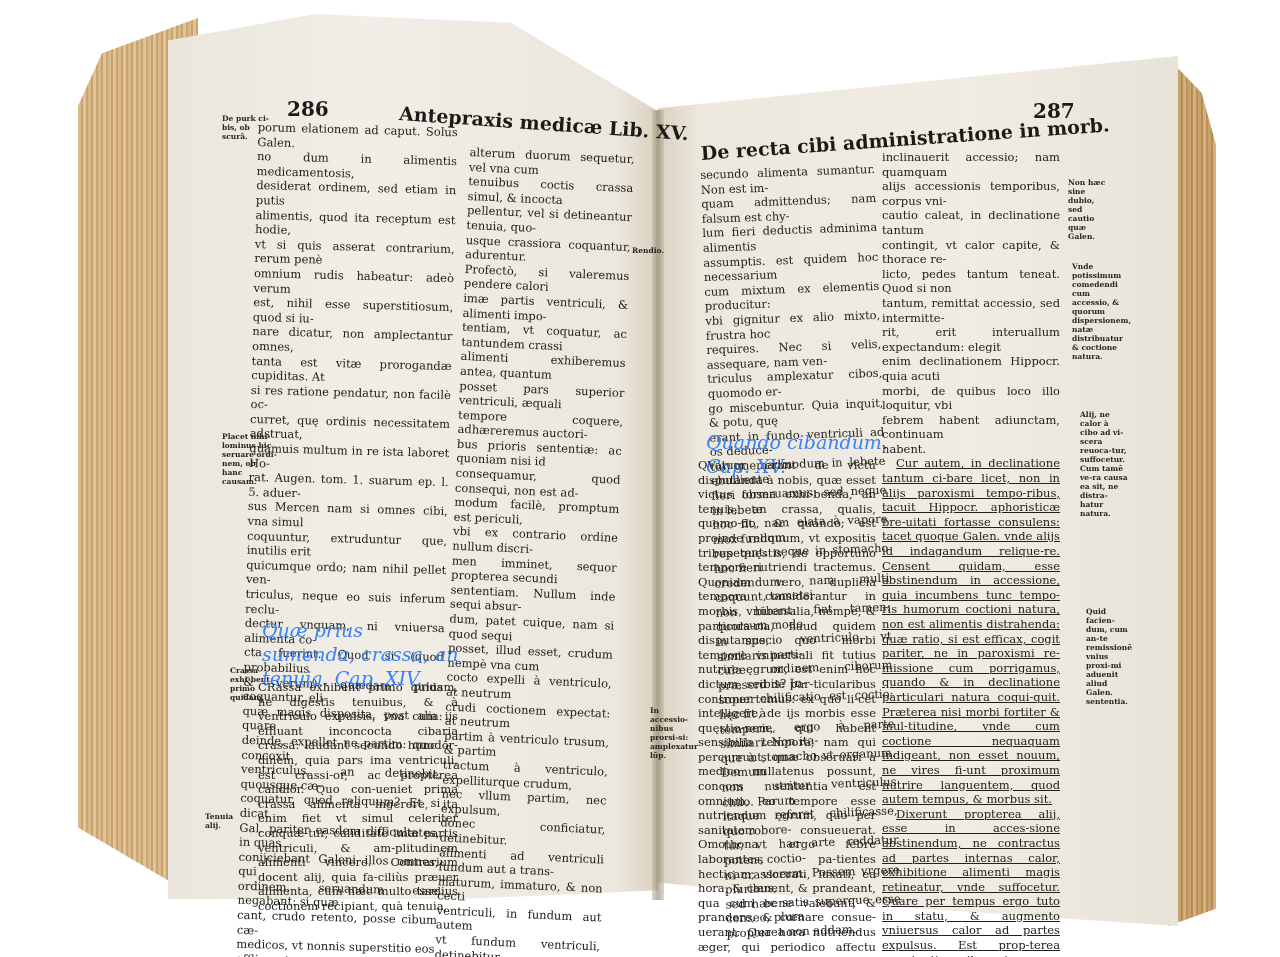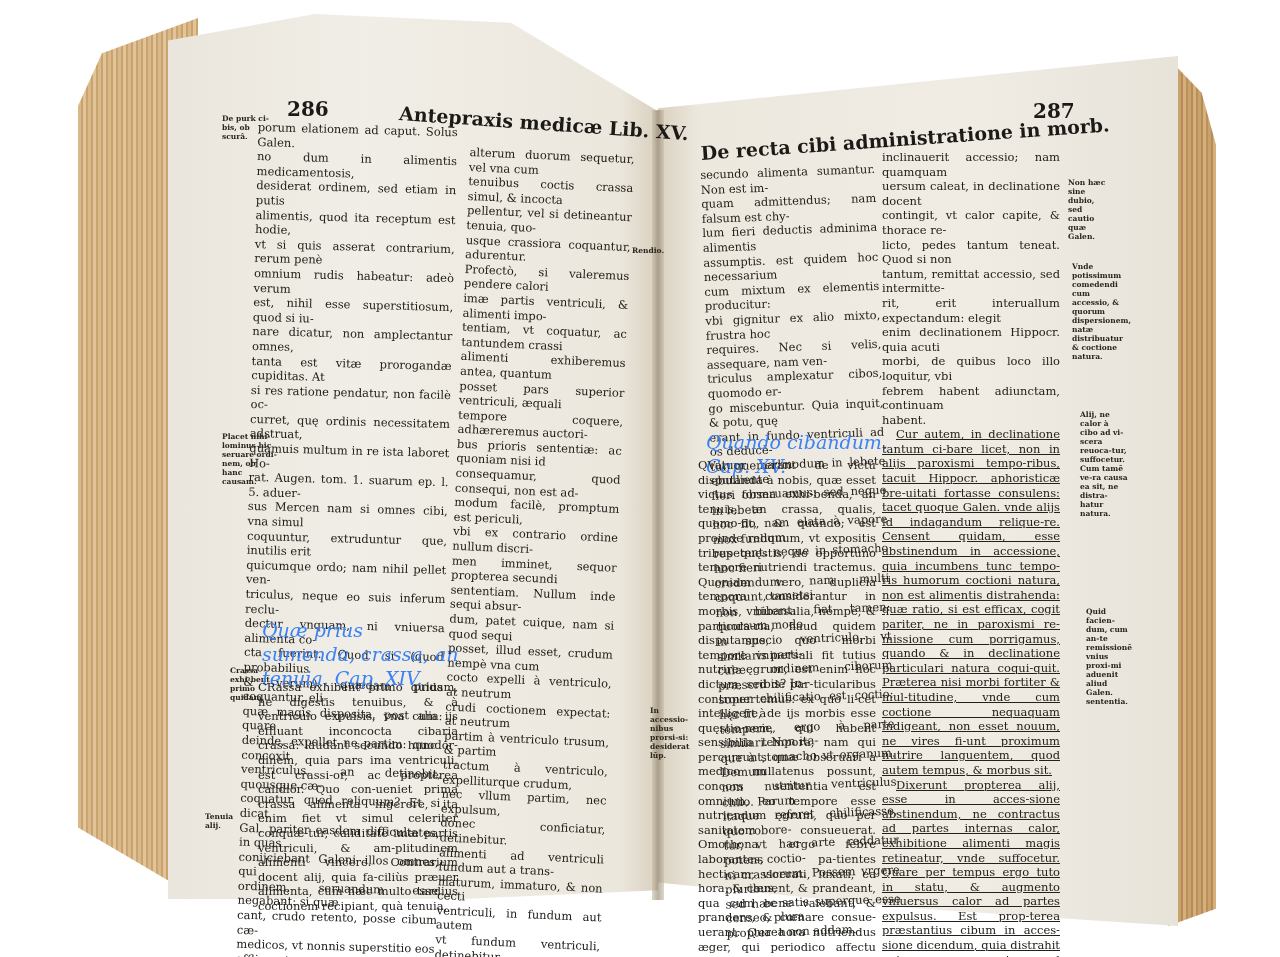--- a/index.html
+++ b/index.html
@@ -120,21 +120,21 @@
     <p>vt fundum ventriculi, detinebitur.</p>
 
   </div>
 
   <div class="header" style="left:700px;top:142px;font-size:19px;transform:rotate(-4deg);transform-origin:left top;">De recta cibi administratione in morb.</div>
   <div class="page-num" style="left:1033px;top:99px;">287</div>
 
   <div class="margin-note" style="left:1068px;top:178px;width:42px;">Non hæc sine dubio, sed cautio quæ Galen.</div>
   <div class="margin-note" style="left:1072px;top:262px;width:48px;">Vnde potissimum comedendi cum accessio, &amp; quorum dispersionem, natæ distribuatur &amp; coctione natura.</div>
   <div class="margin-note" style="left:1080px;top:410px;width:48px;">Alij, ne calor à cibo ad vi-scera reuoca-tur, suffocetur. Cum tamē ve-ra causa ea sit, ne distra-hatur natura.</div>
-  <div class="margin-note" style="left:650px;top:706px;width:40px;">In accessio-nibus prorsi-si: desiderat lūp.</div>
+  <div class="margin-note" style="left:650px;top:706px;width:40px;">In accessio-nibus prorsi-si: amplexatur lūp.</div>
   <div class="margin-note" style="left:1086px;top:607px;width:48px;">Quid facien-dum, cum an-te remissionē vnius proxi-mi aduenit aliud Galen. sententia.</div>
 
   <div class="col" style="left:700px;top:168px;width:175px;transform:rotate(-2deg);transform-origin:left top;">
     <p>secundo alimenta sumantur. Non est im-</p>
     <p>quam admittendus; nam falsum est chy-</p>
     <p>lum fieri deductis adminima alimentis</p>
     <p>assumptis. est quidem hoc necessarium</p>
     <p>cum mixtum ex elementis producitur:</p>
     <p>vbi gignitur ex alio mixto, frustra hoc</p>
     <p>requires. Nec si velis, assequare, nam ven-</p>
@@ -162,21 +162,22 @@
 
   <div class="chapter" style="left:706px;top:430px;width:200px;">Quando cibandum. Cap. XV.</div>
 
   <div class="col" style="left:698px;top:458px;width:178px;">
     <p>QVatuor erant de victu disputanda à nobis, quæ esset victus forma exhi-benda, an tenuis, an crassa, qualis, quomo-do, &amp; quando; est proinde reliquum, vt expositis tribus quęstis, de opportuno tempore nutriendi tractemus. Quoniam vero, duplicia tempora considerantur in morbis, vniuersalia, nempè, &amp; particula-ria, haud quidem disputamus, quo morbi tempore vniuersali fit tutius nutrire ęgrum, est enim hoc dictum, sed de par-ticularibus controuertemus: ex quo li-cet intelligere, de ijs morbis esse quęstio-nem, qui habent sensibilia tempora, nam qui percurrunt, quæ obseruari à medico nullatenus possunt, concors sententia est omnium, eo tempore esse nutriendum ęgrum, quo per sanitatem consueuerat. Omothona ergo febre laborantes, pa-tientes hecticam, vlcerati, luxati, ea hora, &amp; cænent, &amp; prandeant, qua cum bene valebant, &amp; prandere, &amp; cœnare consue-uerant. Qua hora nutriendus æger, qui periodico affectu infestatur, &amp; paroxis-mos habet euidentes, hoc quærimus.</p>
 
   </div>
 
   <div class="col" style="left:882px;top:150px;width:178px;">
     <p>inclinauerit accessio; nam quamquam</p>
-    <p>uersum caleat, in declinatione docent</p>
+    <p>alijs accessionis temporibus, corpus vni-</p>
+    <p>cautio caleat, in declinatione tantum</p>
     <p>contingit, vt calor capite, &amp; thorace re-</p>
     <p>licto, pedes tantum teneat. Quod si non</p>
     <p>tantum, remittat accessio, sed intermitte-</p>
     <p>rit, erit interuallum expectandum: elegit</p>
     <p>enim declinationem Hippocr. quia acuti</p>
     <p>morbi, de quibus loco illo loquitur, vbi</p>
     <p>febrem habent adiunctam, continuam</p>
     <p>habent.</p>
     <p class="para">Cur autem, in declinatione tantum ci-bare licet, non in alijs paroxismi tempo-ribus, tacuit Hippocr. aphoristicæ bre-uitati fortasse consulens: tacet quoque Galen. vnde alijs id indagandum relique-re. Censent quidam, esse abstinendum in accessione, quia incumbens tunc tempo-ris humorum coctioni natura, non est alimentis distrahenda: quæ ratio, si est efficax, cogit pariter, ne in paroxismi re-missione cum porrigamus, quando &amp; in declinatione particulari natura coqui-quit. Præterea nisi morbi fortiter &amp; mul-titudine, vnde cum coctione nequaquam indigeant, non esset nouum, ne vires fi-unt proximum nutrire languentem, quod autem tempus, &amp; morbus sit.</p>
     <p class="para">Dixerunt propterea alij, esse in acces-sione abstinendum, ne contractus ad partes internas calor, exhibitione alimenti magis retineatur, vnde suffocetur. Quare per tempus ergo tuto in statu, &amp; augmento vniuersus calor ad partes expulsus. Est prop-terea præstantius cibum in acces-sione dicendum, quia distrahit naturam concoquentem, vel resistere humorum fluxionibus, vel illos expellere, modo per vomitum mo-do per alium natura, cibo coquendo vacare, languentem potest. His ex causis sit, ne li-ceat in parte deteriore circuitus nutrire languentem, sed semper, vel interuallum vel declinationem expectemus.</p>

